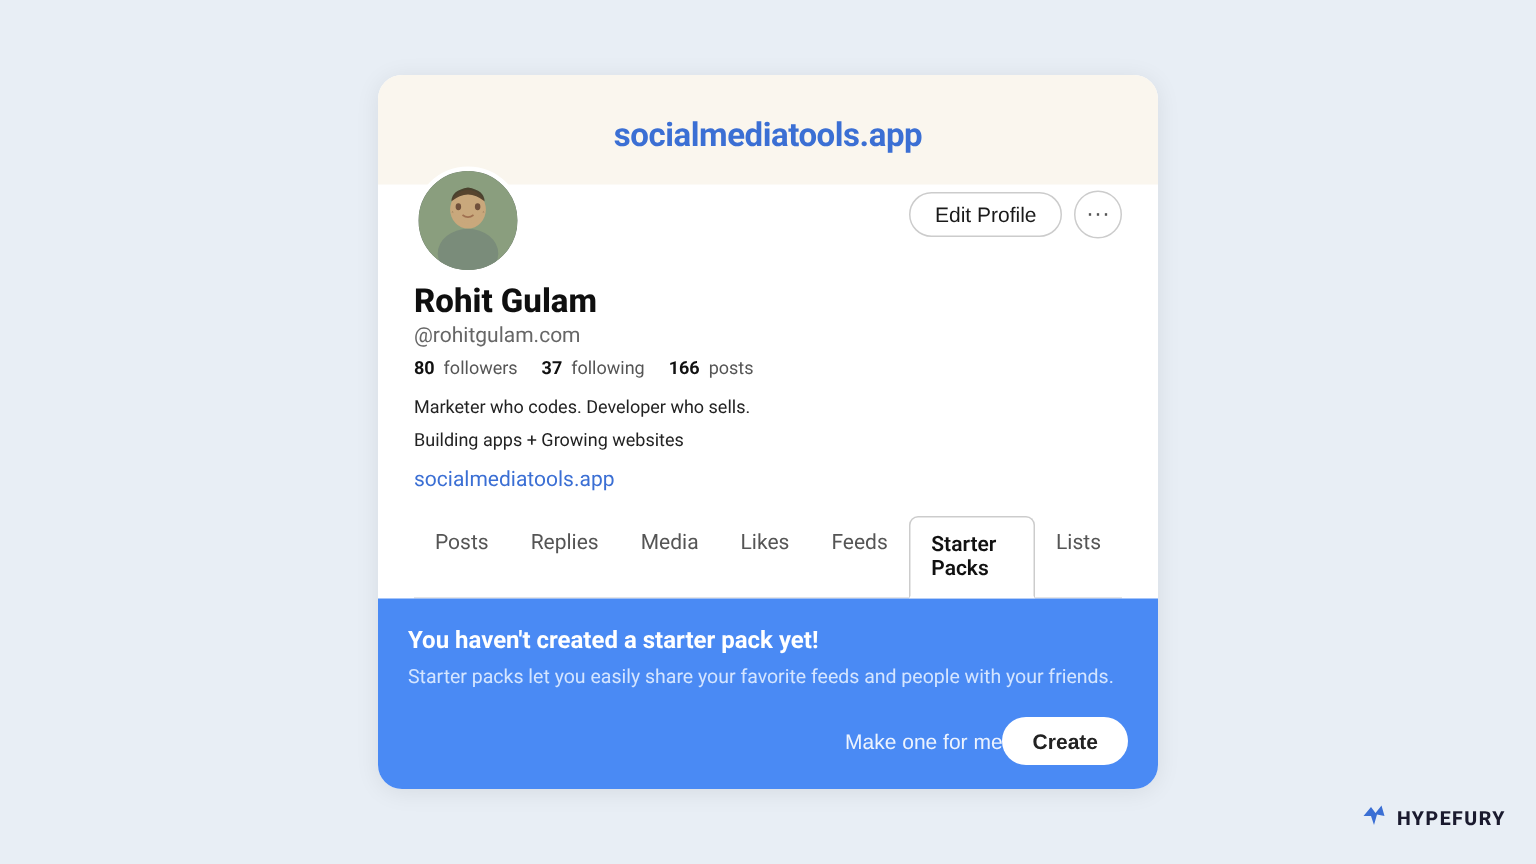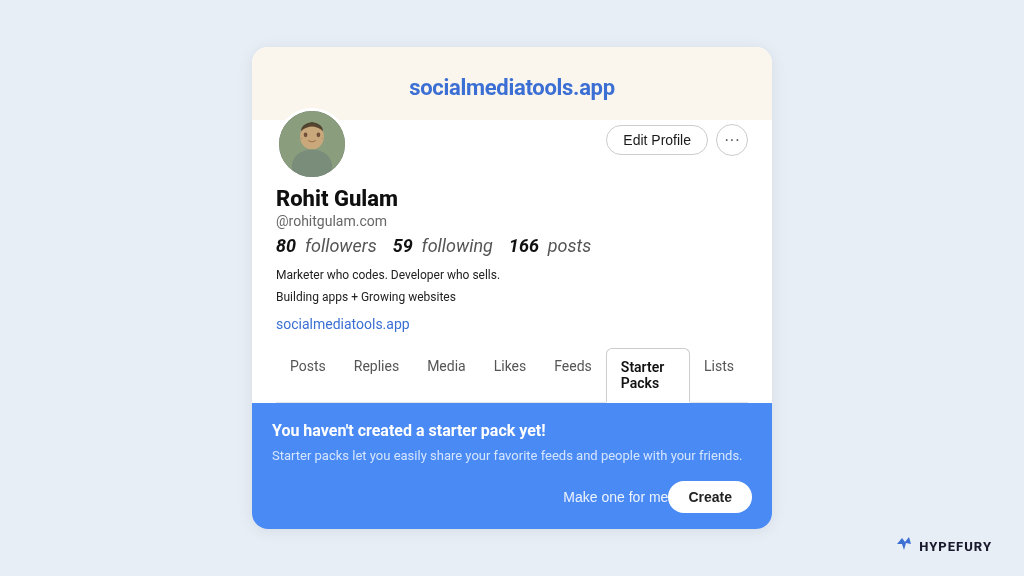--- a/index.html
+++ b/index.html
@@ -109,23 +109,22 @@
     .profile-handle {
       color: #666;
       font-size: 14px;
       margin-top: 2px;
     }
 
     .profile-stats {
       display: flex;
       gap: 16px;
       margin-top: 6px;
-      font-size: 18px;
+      font-size: 12px;
       color: #555;
-      font-style: italic;
     }
 
     .stat-num {
       font-weight: 700;
       color: #111;
     }
 
     .profile-bio {
       font-size: 12px;
       color: #222;
@@ -208,21 +207,21 @@
       padding: 8px 20px;
       font-size: 14px;
       font-weight: 600;
       color: #222;
       cursor: pointer;
     }
 
     .hypefury-badge {
       position: absolute;
       bottom: 20px;
-      right: 32px;
+      right: 20px;
       display: flex;
       align-items: center;
       gap: 6px;
     }
 
     .hypefury-logo {
       font-size: 13px;
       font-weight: 800;
       color: #1a1a2e;
       letter-spacing: 1px;
@@ -268,21 +267,21 @@
 
     <div class="profile-name">Rohit Gulam</div>
     <div class="profile-handle">@rohitgulam.com</div>
 
     <div class="profile-stats">
       <span>
         <span class="stat-num">80</span>
         &nbsp;<span>followers</span>
       </span>
       <span>
-        <span class="stat-num">59</span>
+        <span class="stat-num">37</span>
         &nbsp;<span>following</span>
       </span>
       <span>
         <span class="stat-num">166</span>
         &nbsp;<span>posts</span>
       </span>
     </div>
 
     <div class="profile-bio">
       <div>Marketer who codes. Developer who sells.</div>

